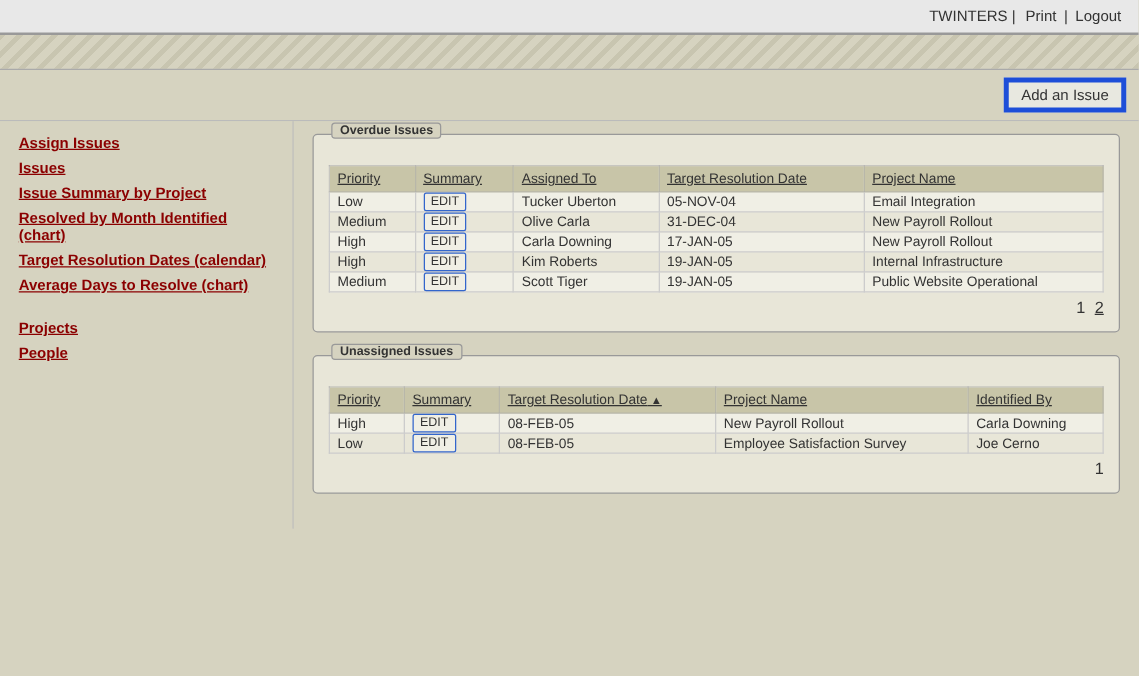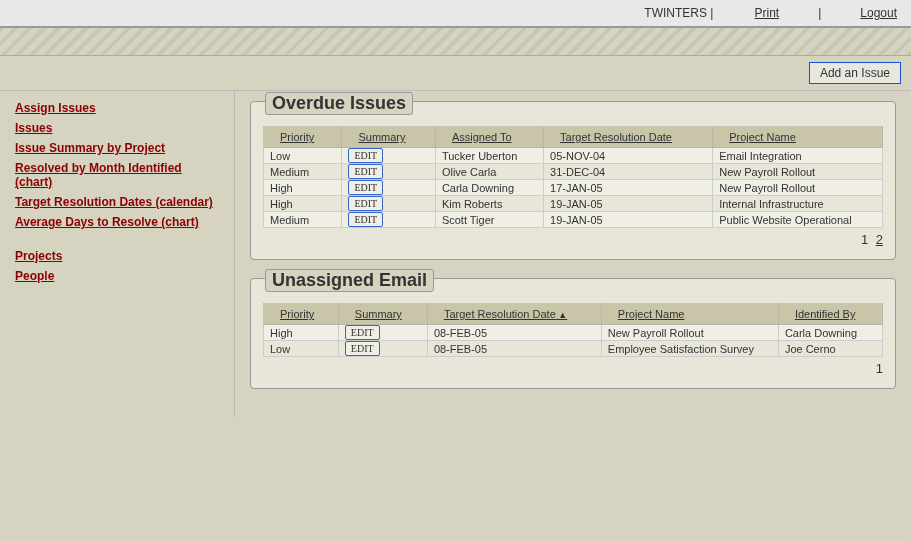--- a/index.html
+++ b/index.html
@@ -12,30 +12,28 @@
 
     
     .top-bar {
       background: #e8e8e8;
       border-bottom: 2px solid #999;
       padding: 4px 10px;
       display: flex;
       justify-content: flex-end;
       align-items: center;
       height: 28px;
-      gap: 33px;
     }
     .top-bar-user {
       color: #333;
       font-size: 12px;
       margin-right: 4px;
     }
     .top-bar a {
       color: #333;
-      text-decoration: underline;
       font-size: 12px;
       cursor: pointer;
       margin: 0 4px;
     }
     .top-bar-sep {
       color: #333;
       margin: 0 2px;
     }
 
     
@@ -75,21 +73,21 @@
     
     .action-bar {
       background: #d6d3c0;
       padding: 6px 10px;
       display: flex;
       justify-content: flex-end;
       border-bottom: 1px solid #bbb;
     }
     .add-issue-btn {
       background: #e8e8e0;
-      border: 1px solid #1d4ed8;
+      border: 4px solid #1d4ed8;
       padding: 3px 10px;
       font-size: 12px;
       cursor: pointer;
       color: #333;
     }
 
     
     .main-content {
       flex: 1;
       padding: 10px 15px;
@@ -104,37 +102,37 @@
       margin-bottom: 18px;
       padding: 10px 12px 12px 12px;
       position: relative;
     }
     .section-title {
       position: absolute;
       top: -10px;
       left: 14px;
       background: #d6d3c0;
       padding: 0 6px;
-      font-size: 18px;
+      font-size: 10px;
       font-weight: bold;
       color: #333;
       border: 1px solid #999;
       border-radius: 3px;
     }
 
     
     .issues-table {
       width: 100%;
       border-collapse: collapse;
       margin-top: 14px;
     }
     .issues-table th {
       background: #c8c5a8;
       border: 1px solid #aaa8;
-      padding: 4px 16px;
+      padding: 4px 6px;
       text-align: left;
       font-size: 11px;
       font-weight: normal;
       text-decoration: underline;
       color: #333;
     }
     .issues-table td {
       border: 1px solid #ccc;
       padding: 0 6px;
       background: #f0efe5;
@@ -146,21 +144,20 @@
     }
 
     .edit-btn {
       border: 1px solid #3366cc;
       background: #f0efe5;
       color: #333;
       font-size: 10px;
       padding: 1px 5px;
       cursor: pointer;
       border-radius: 2px;
-      font-family: Liberation Serif, serif;
     }
 
     .pagination {
       text-align: right;
       font-size: 13px;
       margin-top: 4px;
       color: #333;
     }
     .pagination a {
       color: #333;
@@ -267,21 +264,21 @@
       <td>Public Website Operational</td>
     </tr>
             </tbody>
         </table>
         <div class="pagination">
           1 <a>2</a>
         </div>
       </div>
 
       <div class="section-box">
-        <div class="section-title">Unassigned Email</div>
+        <div class="section-title">Unassigned Issues</div>
         <table class="issues-table">
           <thead>
             <tr>
               <th>Priority</th>
               <th>Summary</th>
               <th class="th-sort-asc">Target Resolution Date</th>
               <th>Project Name</th>
               <th>Identified By</th>
             </tr>
           </thead>

